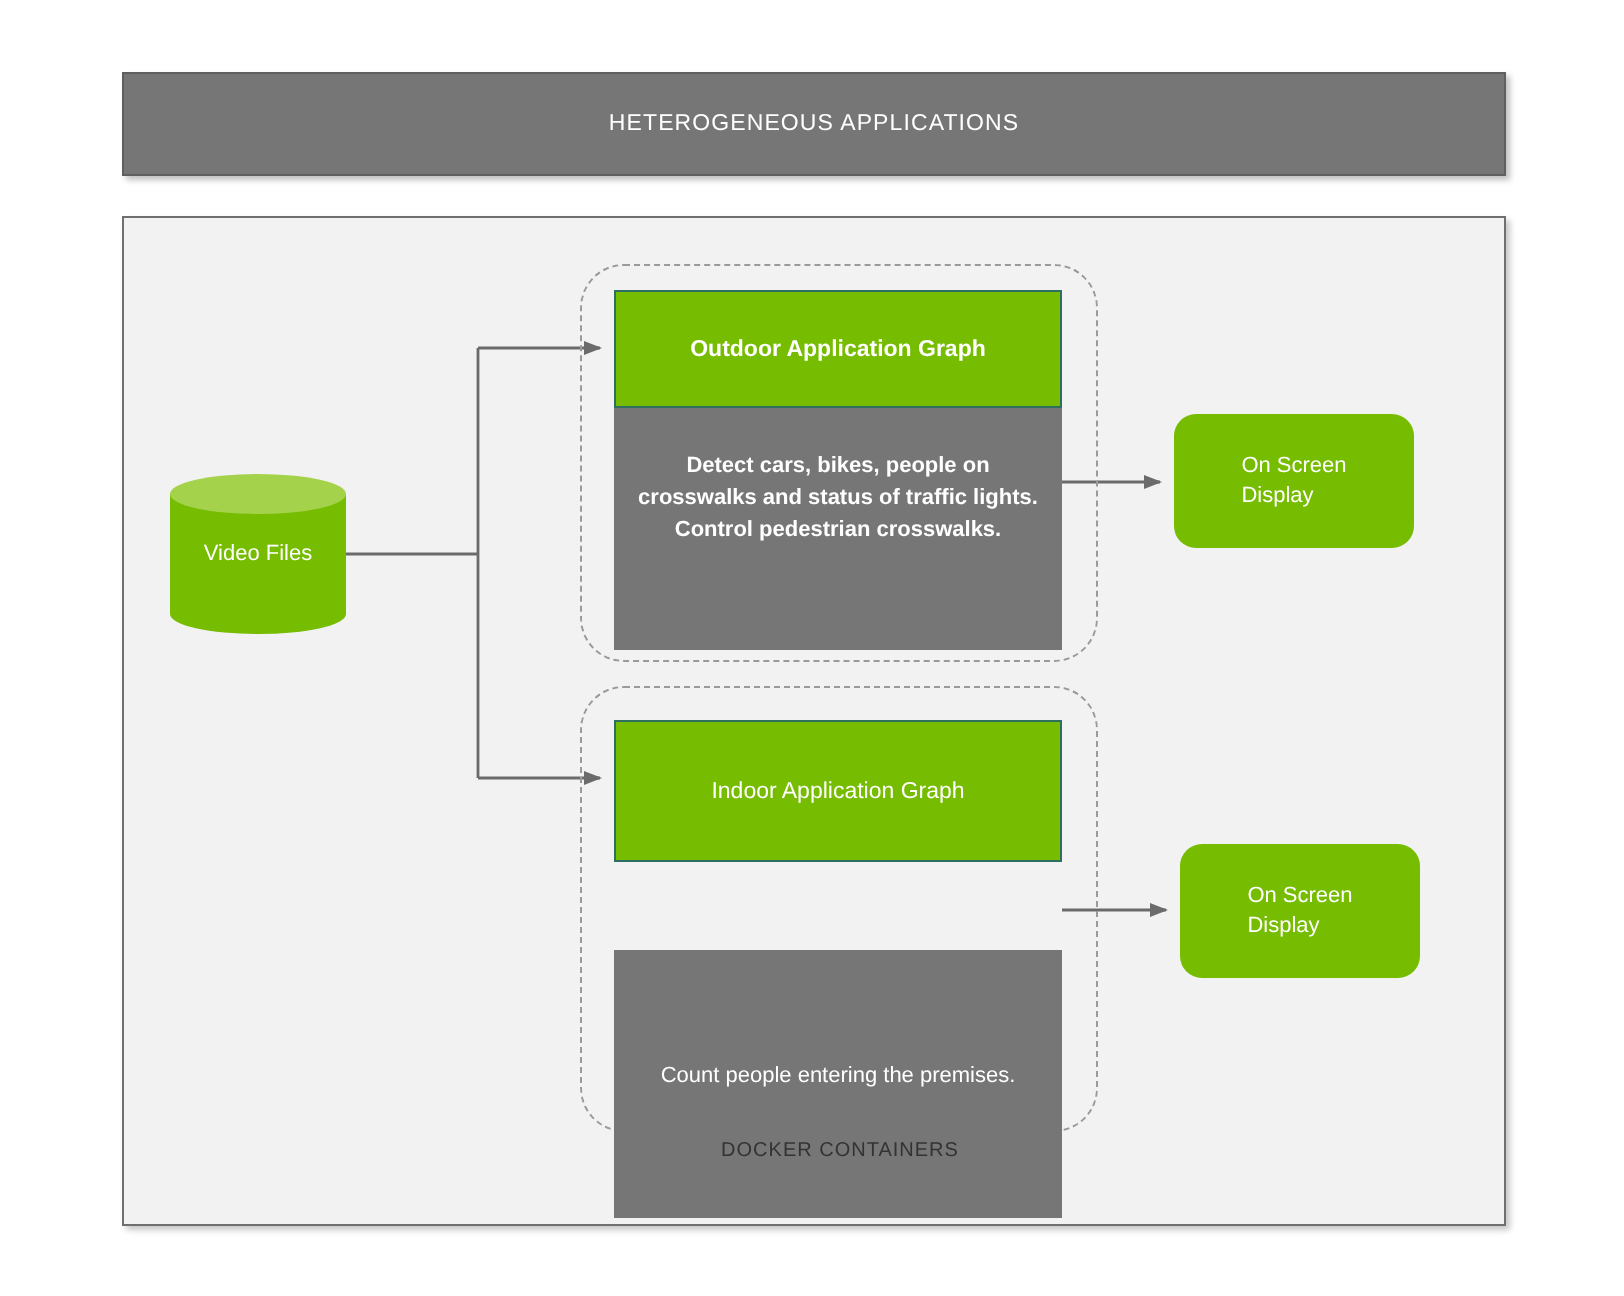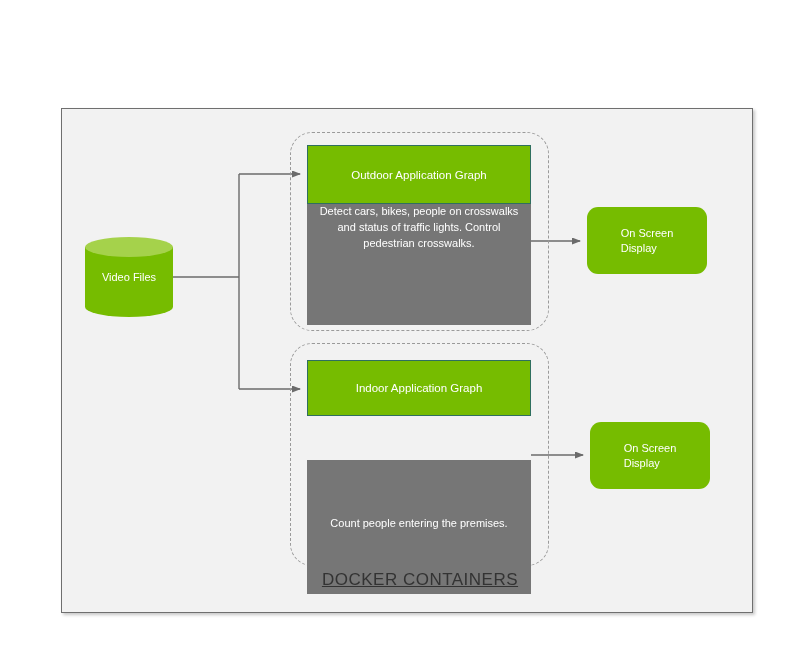--- a/index.html
+++ b/index.html
@@ -140,26 +140,26 @@
     display: flex;
     align-items: flex-start;
     justify-content: center;
     color: #ffffff;
     font-size: 11px;
     line-height: 1.45;
     text-align: center;
     padding: 0 10px;
   }
 
-  .card-outdoor { left: 307px; top: 145px; width: 224px; height: 180px; }
+  .card-outdoor { left: 307px; top: 145px; width: 224px; height: 180px; font-weight: bold; }
   .card-outdoor .card-header { width: 224px; height: 59px; }
-  .card-outdoor .card-body   { width: 224px; height: 121px; }
+  .card-outdoor .card-body   { width: 224px; height: 121px; padding-top: 22px; }
 
   .card-indoor { left: 307px; top: 360px; width: 224px; height: 190px; }
-  .card-indoor .card-header { width: 224px; height: 56px; }
+  .card-indoor .card-header { width: 224px; height: 71px; }
   .card-indoor .card-body   { width: 224px; height: 134px; padding-top: 56px; margin-top: 44px; }
 
   
   .osd-box {
     position: absolute;
     background: #76bc00;
     border-radius: 11px;
     box-sizing: border-box;
     display: flex;
     align-items: center;
@@ -173,40 +173,42 @@
   .osd-bottom { left: 590px; top: 422px; width: 120px; height: 67px; }
 
   
   .docker-caption {
     position: absolute;
     left: 300px;
     top: 570px;
     width: 240px;
     text-align: center;
     color: #333333;
-    font-size: 17px;
+    font-size: 10px;
     letter-spacing: 0.5px;
-    text-decoration: underline;
   }
 
   
   .connectors {
     position: absolute;
     left: 0;
     top: 0;
     width: 812px;
     height: 648px;
     pointer-events: none;
   }
 </style>
 </head>
 <body>
 
 <div id="canvas">
 
+  <div class="header-bar">
+    <span class="header-title">HETEROGENEOUS APPLICATIONS</span>
+  </div>
 
   <div class="main-panel"></div>
 
   <svg class="connectors" viewBox="0 0 812 648" xmlns="http://www.w3.org/2000/svg">
     <defs>
       <marker id="arrowhead" markerWidth="9" markerHeight="7" refX="8" refY="3.5" orient="auto" markerUnits="userSpaceOnUse">
         <polygon points="0 0, 9 3.5, 0 7" fill="#6b6b6b"></polygon>
       </marker>
     </defs>
 

